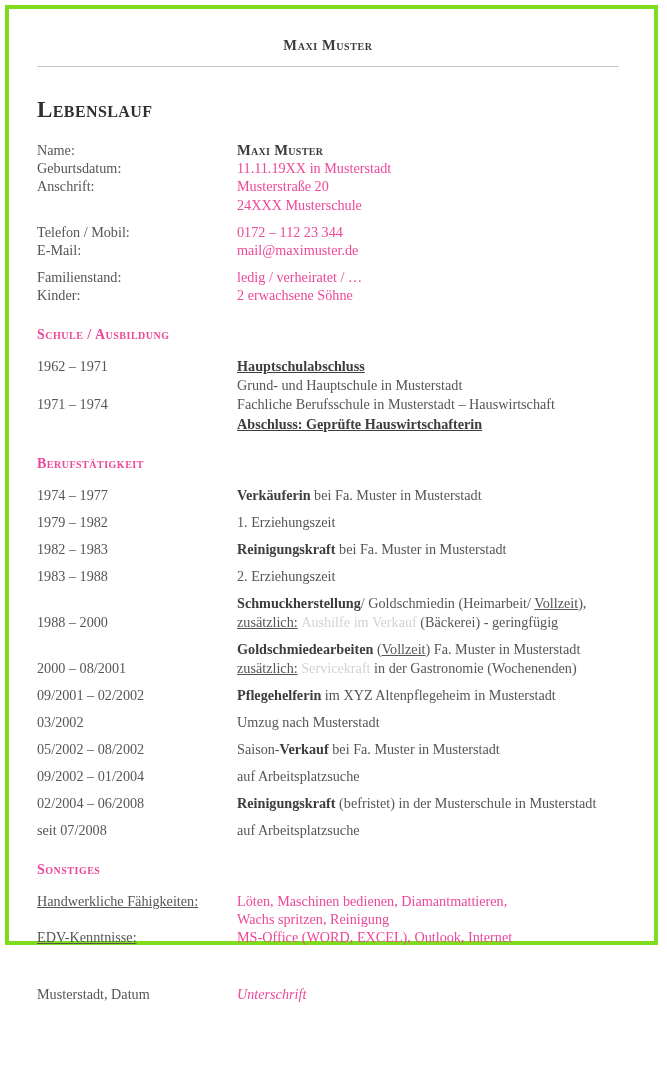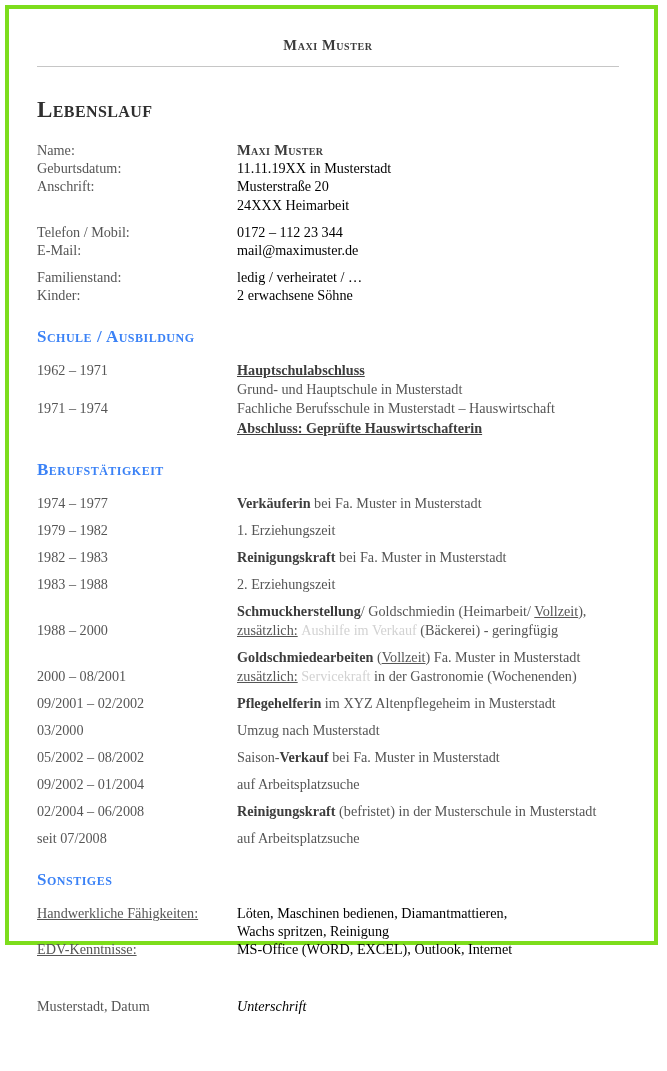--- a/index.html
+++ b/index.html
@@ -66,44 +66,44 @@
   }
   .col-left {
     width: 200px;
     flex: 0 0 200px;
     font-size: 14.2px;
     color: #555555;
   }
   .col-right {
     flex: 1 1 auto;
     font-size: 14.2px;
-    color: #000000;
+    color: #ec4899;
   }
   .gap-sm { height: 9px; }
   .gap-md { height: 14px; }
   .gap-lg { height: 22px; }
 
   .personal { margin-top: 18px; }
   .personal .row { line-height: 18.2px; }
 
   .name-value {
     font-weight: bold;
     font-variant: small-caps;
     font-size: 14.6px;
     letter-spacing: 0.3px;
     color: #3b3b3b;
   }
 
   
   .section-heading {
-    font-size: 17px;
+    font-size: 14px;
     font-weight: bold;
     font-variant: small-caps;
     letter-spacing: 0.5px;
-    color: #3b82f6;
+    color: #ec4899;
   }
 
   
   .entry { display: flex; align-items: flex-start; }
   .entry-period {
     width: 200px;
     flex: 0 0 200px;
     font-size: 14.2px;
     color: #555555;
     line-height: 19px;
@@ -155,21 +155,21 @@
       <div class="row">
         <div class="col-left">Geburtsdatum:</div>
         <div class="col-right">11.11.19XX in Musterstadt</div>
       </div>
       <div class="row">
         <div class="col-left">Anschrift:</div>
         <div class="col-right">Musterstraße 20</div>
       </div>
       <div class="row">
         <div class="col-left"></div>
-        <div class="col-right">24XXX Heimarbeit</div>
+        <div class="col-right">24XXX Musterschule</div>
       </div>
       <div class="gap-sm"></div>
       <div class="row">
         <div class="col-left">Telefon / Mobil:</div>
         <div class="col-right">0172 – 112 23 344</div>
       </div>
       <div class="row">
         <div class="col-left">E-Mail:</div>
         <div class="col-right">mail@maximuster.de</div>
       </div>
@@ -250,21 +250,21 @@
       </div>
 
       <div class="entry">
         <div class="entry-period">09/2001 – 02/2002</div>
         <div class="entry-body">
           <span class="b">Pflegehelferin</span><span> im XYZ Altenpflegeheim in Musterstadt</span>
         </div>
       </div>
 
       <div class="entry">
-        <div class="entry-period">03/2000</div>
+        <div class="entry-period">03/2002</div>
         <div class="entry-body">Umzug nach Musterstadt</div>
       </div>
 
       <div class="entry">
         <div class="entry-period">05/2002 – 08/2002</div>
         <div class="entry-body">
           <span>Saison-</span><span class="b">Verkauf</span><span>  bei Fa. Muster in Musterstadt</span>
         </div>
       </div>
 

